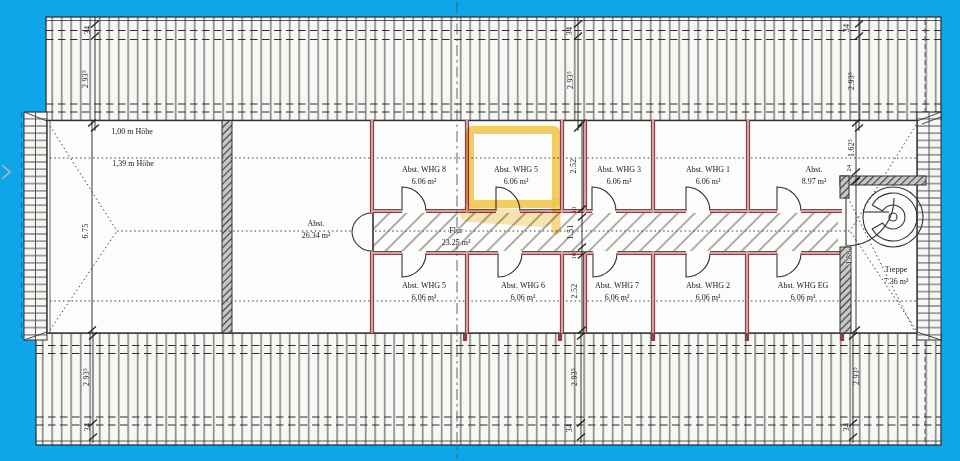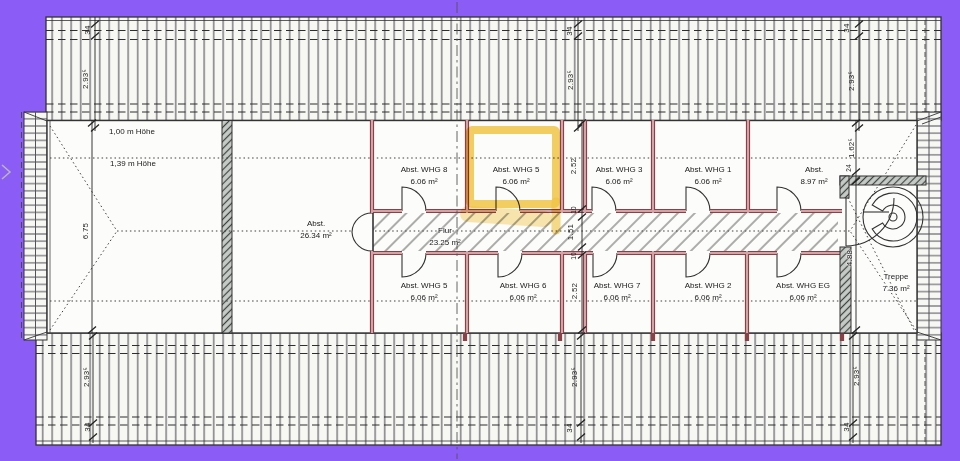--- a/index.html
+++ b/index.html
@@ -1,17 +1,17 @@
 <!DOCTYPE html>
 <html><head>
 <meta charset="utf-8">
 <style>
   html,body{margin:0;padding:0;background:#ffffff;}
-  .stage{position:relative;width:960px;height:461px;background:#8b5cf6;overflow:hidden;
-         font-family:Liberation Sans, sans-serif;}
+  .stage{position:relative;width:960px;height:461px;background:#0ea5e9;overflow:hidden;
+         font-family:Liberation Serif, serif;}
   .stage svg{position:absolute;left:0;top:0;}
   .lbls{position:absolute;left:0;top:0;width:960px;height:461px;}
   .room{position:absolute;transform:translate(-50%,-50%);text-align:center;font-size:8px;
         color:#1a1a1a;line-height:11.5px;white-space:nowrap;}
   .note{position:absolute;transform:translate(-50%,-50%);font-size:8px;color:#1a1a1a;white-space:nowrap;}
   .dim{position:absolute;font-size:8px;color:#1c1c1c;white-space:nowrap;
        transform:translate(-50%,-50%) rotate(-90deg);letter-spacing:.2px;}
   .dim.sm{font-size:6.5px;}
   .glow{text-shadow:0 0 2px #fff,0 0 2px #fff,0 0 3px #fff;}
   .hl{mix-blend-mode:multiply;pointer-events:none;}
@@ -192,25 +192,25 @@
       </div>
     <div class="room" style="left:803px;top:291px">
       <span style="display:block">Abst. WHG EG</span>
         <span style="display:block">6.06 m²</span>
       </div>
 
     <div class="room" style="left:316px;top:229px">
       <span style="display:block">Abst.</span>
         <span style="display:block">26.34 m²</span>
       </div>
-    <div class="room glow" style="left:445px;top:236px">
+    <div class="room glow" style="left:456px;top:236px">
       <span style="display:block">Flur</span>
         <span style="display:block">23.25 m²</span>
       </div>
-    <div class="room glow" style="left:896px;top:282px">
+    <div class="room glow" style="left:896px;top:275px">
       <span style="display:block">Treppe</span>
         <span style="display:block">7.36 m²</span>
       </div>
 
     <div class="dim" style="left:87px;top:30px">34</div>
     <div class="dim" style="left:85px;top:79px">2.93⁵</div>
     <div class="dim" style="left:569px;top:31px">34</div>
     <div class="dim" style="left:570px;top:80px">2.93⁵</div>
     <div class="dim" style="left:846px;top:28px">34</div>
     <div class="dim" style="left:851px;top:81px">2.93⁵</div>

